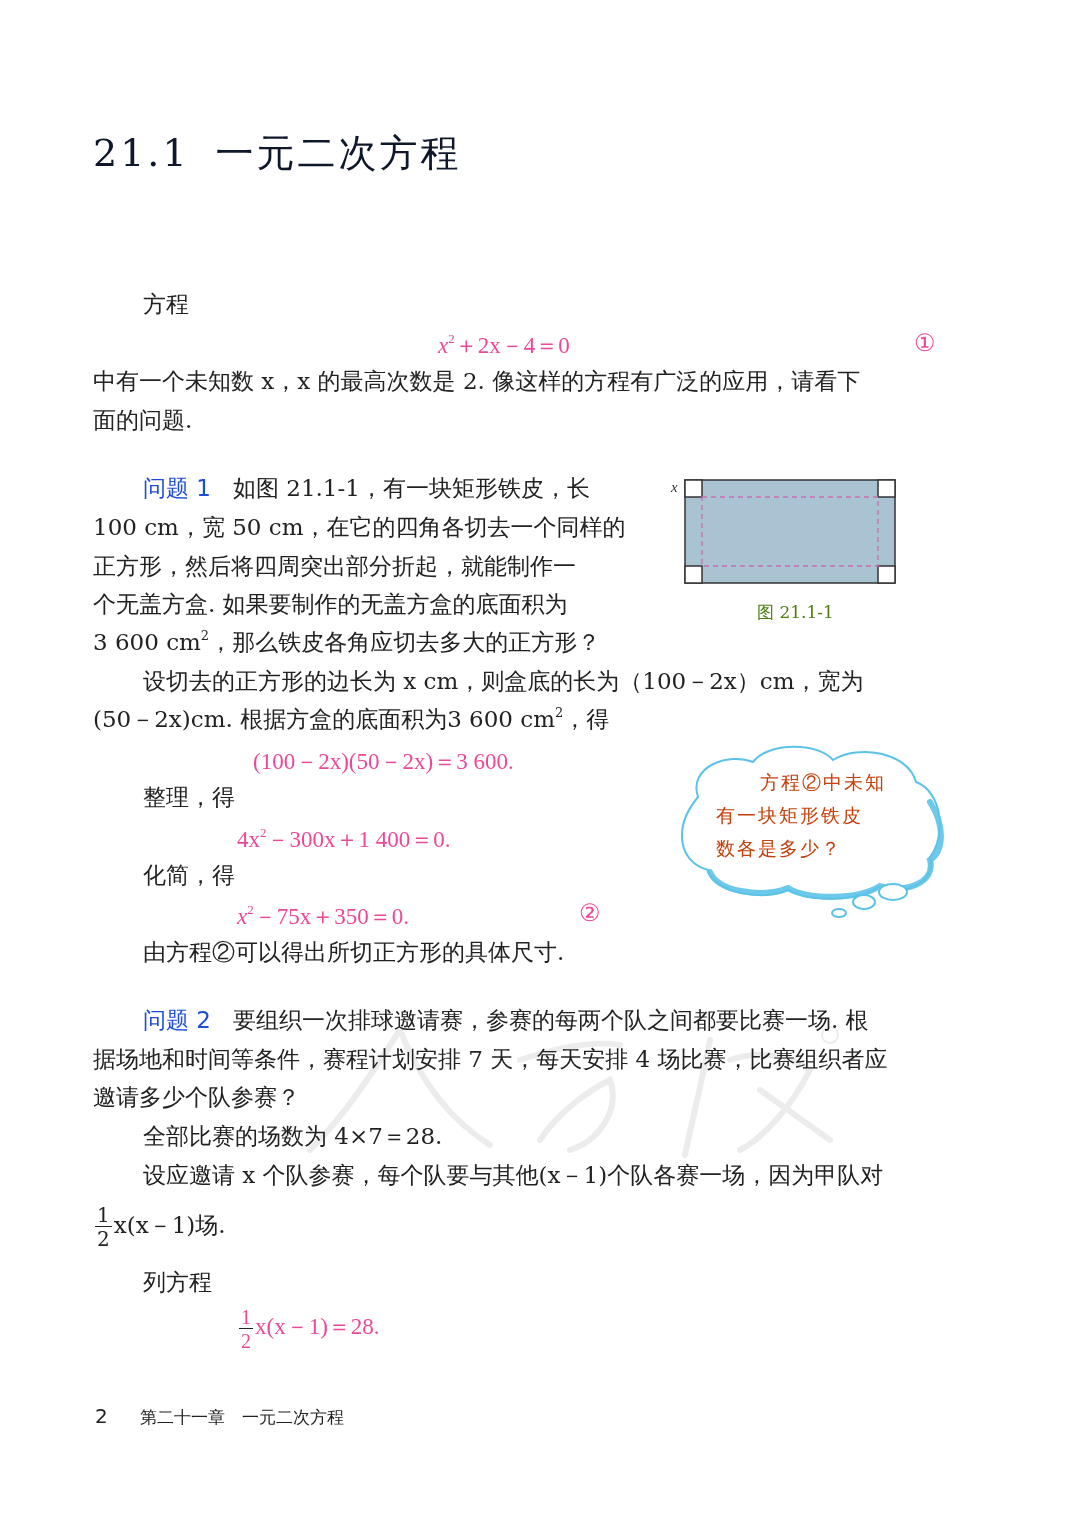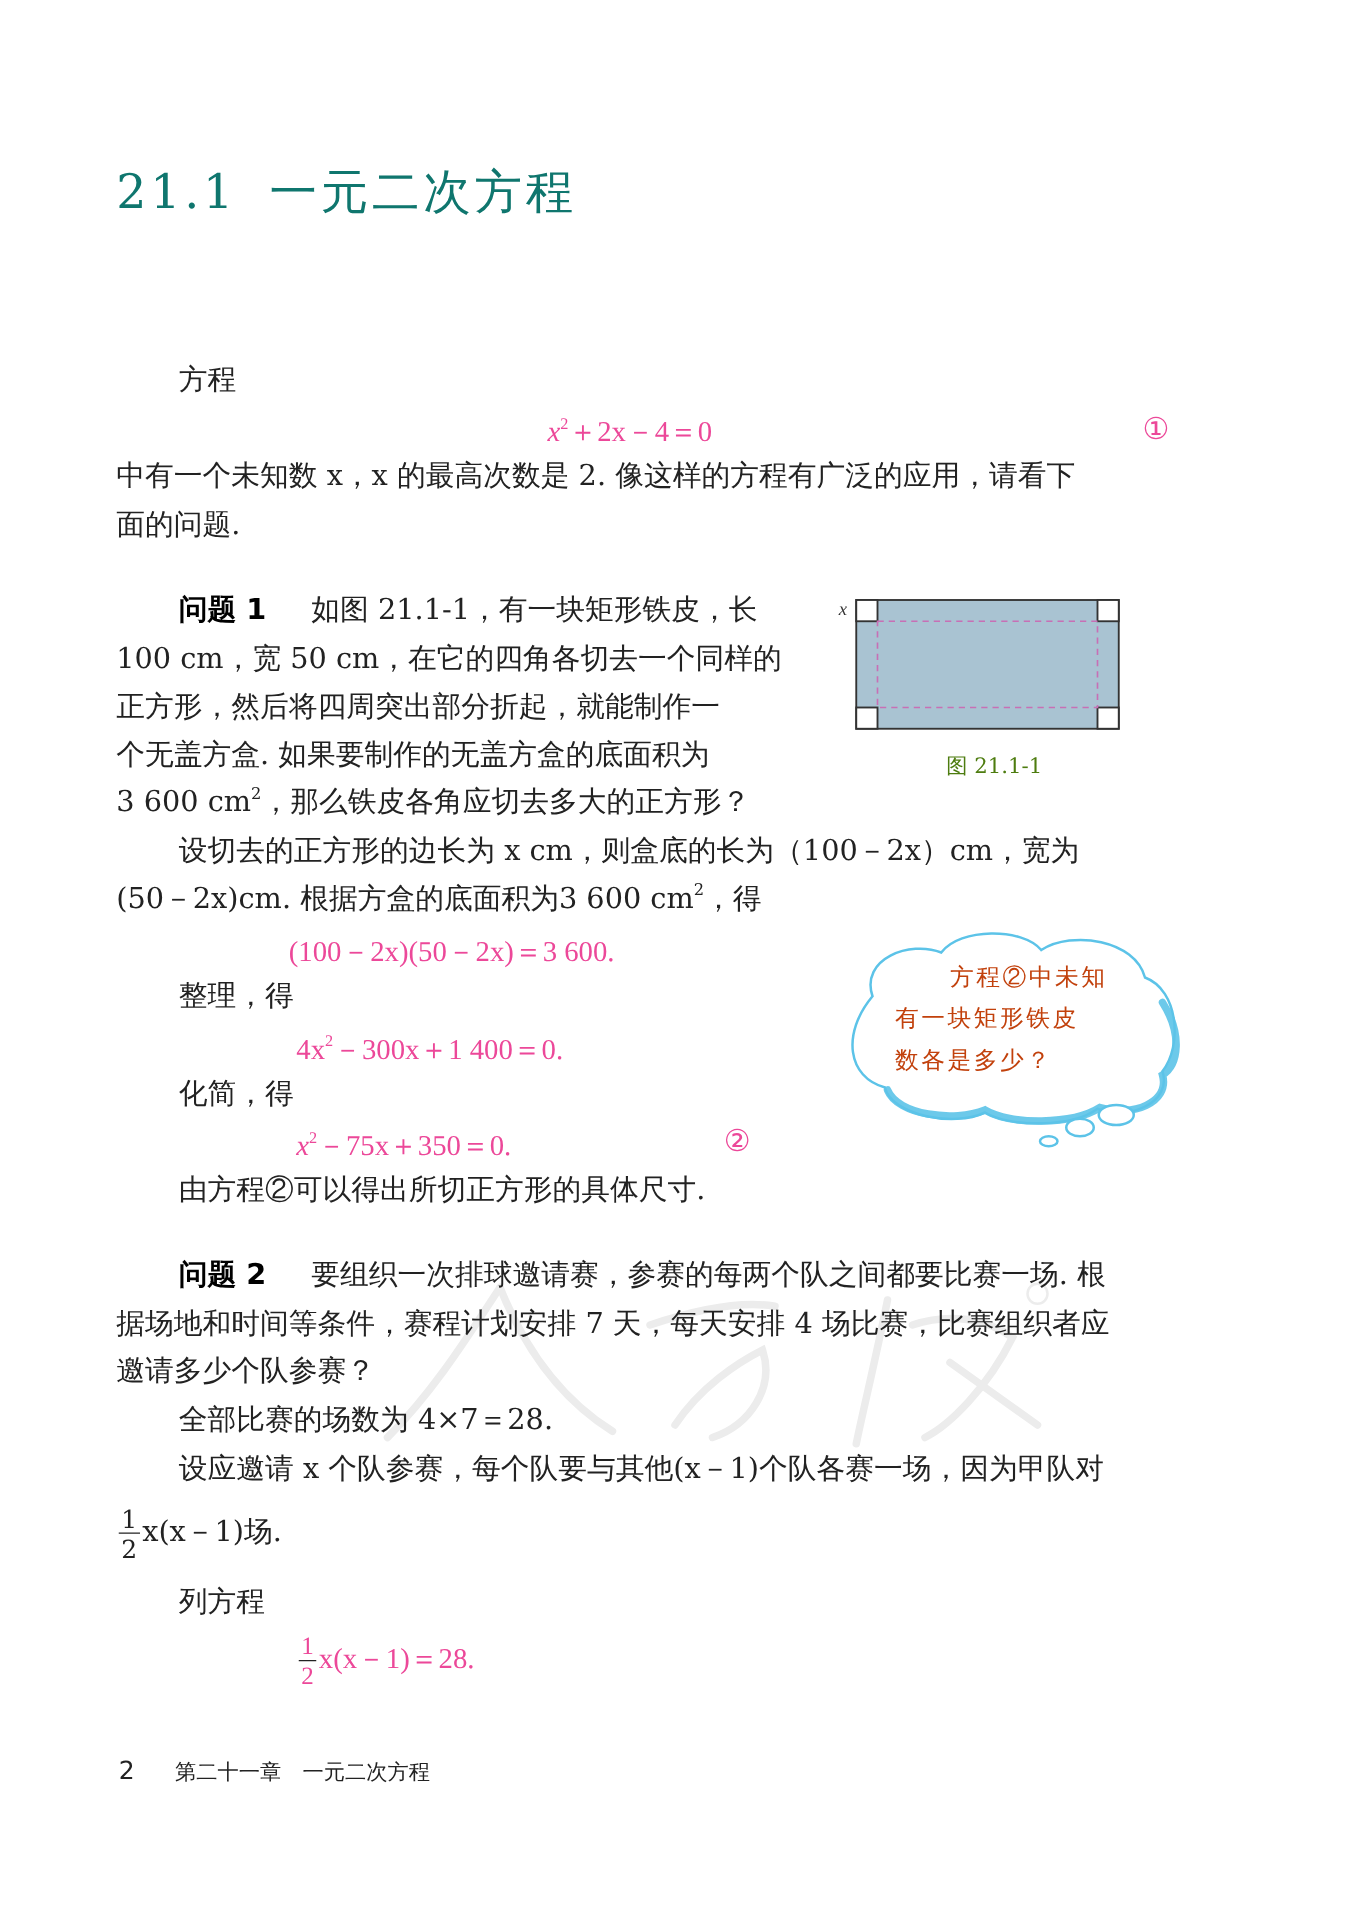--- a/index.html
+++ b/index.html
@@ -4,31 +4,31 @@
 <style>
   html, body { margin: 0; padding: 0; background: #ffffff; }
   body {
     width: 1080px; height: 1526px; position: relative; overflow: hidden;
     font-family: "DejaVu Serif", "Liberation Serif", serif;
     color: #222222;
   }
   .abs { position: absolute; }
   .title {
     left: 93px; top: 128px; font-size: 38px; letter-spacing: 3px;
-    font-family: "DejaVu Serif", serif; color: #0f766e; white-space: nowrap;
+    font-family: "DejaVu Serif", serif; color: #0f172a; white-space: nowrap;
   }
   .title .num { margin-right: 26px; }
   .line { font-size: 23px; line-height: 39px; white-space: nowrap; color: #222; }
   .ind { left: 143px; }
   .full { left: 93px; }
   .math { font-family: "Liberation Serif", "DejaVu Serif", serif; font-size: 23px; white-space: nowrap; color: #ec4899; }
   .math i { font-style: italic; }
   .math sup { font-size: 13px; vertical-align: 10px; line-height: 0; }
   .circ { font-size: 24px; }
-  .accent { color: #000000; font-weight: bold; font-family: "DejaVu Sans", sans-serif; margin-right: 36px; }
+  .accent { color: #1d4ed8; font-weight: normal; font-family: "DejaVu Sans", sans-serif; margin-right: 22px; }
   .sup2 { font-size: 13px; vertical-align: 10px; line-height: 0; }
   .frac { display: inline-block; vertical-align: middle; text-align: center; line-height: 1; margin: 0 2px; }
   .frac span { display: block; font-size: 20px; }
   .frac .num { border-bottom: 1.5px solid #222; padding: 0 2px 1px; }
   .frac .den { padding-top: 2px; }
   .caption { left: 757px; top: 601px; font-size: 17px; color: #4d7c0f; white-space: nowrap; }
   .footer-num { left: 95px; top: 1404px; font-size: 20px; font-family: "DejaVu Sans", sans-serif; color: #222; }
   .footer-title { left: 140px; top: 1406px; font-size: 17px; color: #222; white-space: nowrap; }
   .bubble-text { font-size: 19px; line-height: 33px; color: #c2410c; white-space: nowrap; letter-spacing: 2px; }
 </style>
@@ -78,21 +78,21 @@
   <rect x="210" y="91" width="17" height="17" fill="#fff" stroke="#333" stroke-width="1.5"></rect>
   <rect x="34" y="22" width="176" height="69" fill="none" stroke="#c86fb5" stroke-width="1.3" stroke-dasharray="5,4"></rect>
   <text x="3" y="17" font-family="Liberation Serif, serif" font-style="italic" font-size="15" fill="#333">x</text>
 </svg>
 <div class="abs caption">图 21.1-1</div>
 
 <div class="abs line ind" style="top:662px;">设切去的正方形的边长为 x  cm，则盒底的长为（100－2x）cm，宽为</div>
 <div class="abs line full" style="top:700px;">
   <span>(50－2x)cm. 根据方盒的底面积为3 600 cm</span><span class="sup2">2</span><span>，得</span>
 </div>
-<div class="abs math" style="left:231px;top:746px;">(100－2x)(50－2x)＝3 600.</div>
+<div class="abs math" style="left:253px;top:746px;">(100－2x)(50－2x)＝3 600.</div>
 <div class="abs line ind" style="top:778px;">整理，得</div>
 <div class="abs math" style="left:237px;top:824px;">
   <span>4x</span><sup>2</sup><span>－300x＋1 400＝0.</span>
 </div>
 <div class="abs line ind" style="top:856px;">化简，得</div>
 <div class="abs math" style="left:237px;top:901px;">
   <i>x</i><sup>2</sup><span>－75x＋350＝0.</span>
 </div>
 <div class="abs math circ" style="left:579px;top:899px;">②</div>
 <div class="abs line ind" style="top:933px;">由方程②可以得出所切正方形的具体尺寸.</div>

